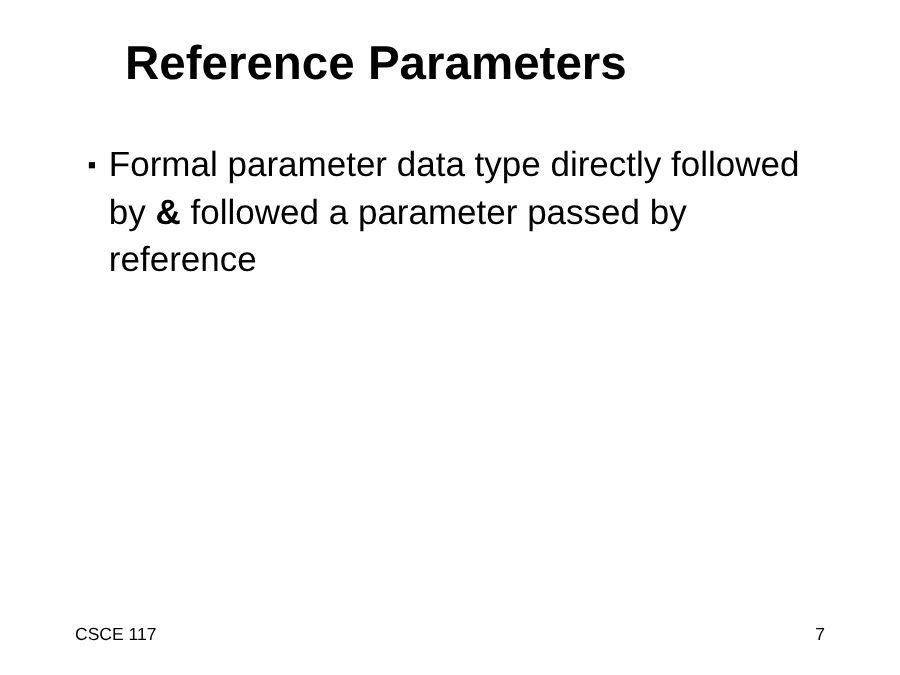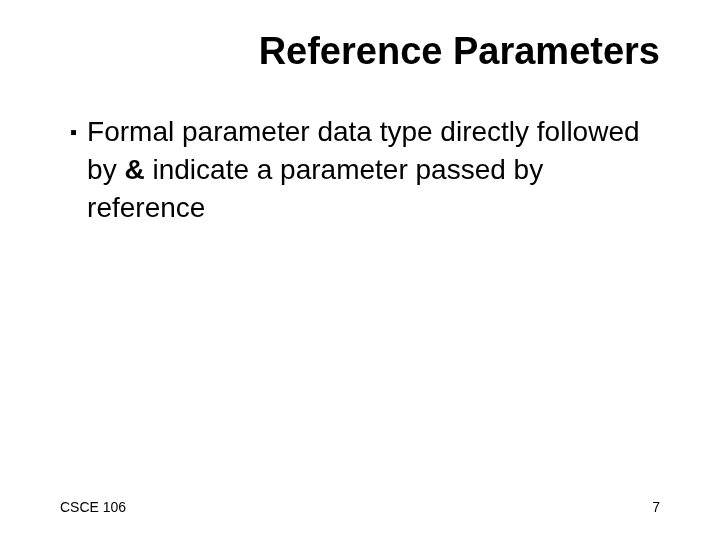--- a/index.html
+++ b/index.html
@@ -18,21 +18,21 @@
     }
     .slide {
       width: 100%;
       height: 100%;
       padding: 20px 60px 30px 60px;
       position: relative;
     }
     .title {
       font-size: 38px;
       font-weight: bold;
-      text-align: right;
+      text-align: left;
       margin-top: 10px;
       margin-bottom: 40px;
       padding-left: 40px;
     }
     .bullet-list {
       list-style: none;
       padding-left: 10px;
     }
     .bullet-item {
       display: flex;
@@ -61,22 +61,22 @@
 </head>
 <body>
 
 <div class="slide">
   <h1 class="title">Reference Parameters</h1>
 
   <ul class="bullet-list">
     <li class="bullet-item">
       <span class="bullet-marker">▪</span>
       <span class="bullet-text">
-        <span>Formal parameter data type directly followed by </span><strong>&amp;</strong><span> indicate a parameter passed by reference</span>
+        <span>Formal parameter data type directly followed by </span><strong>&amp;</strong><span> followed a parameter passed by reference</span>
       </span>
     </li>
   </ul>
 
   <div class="footer">
-    <span>CSCE 106</span>
+    <span>CSCE 117</span>
     <span>7</span>
   </div>
 </div>
 
 </body></html>

